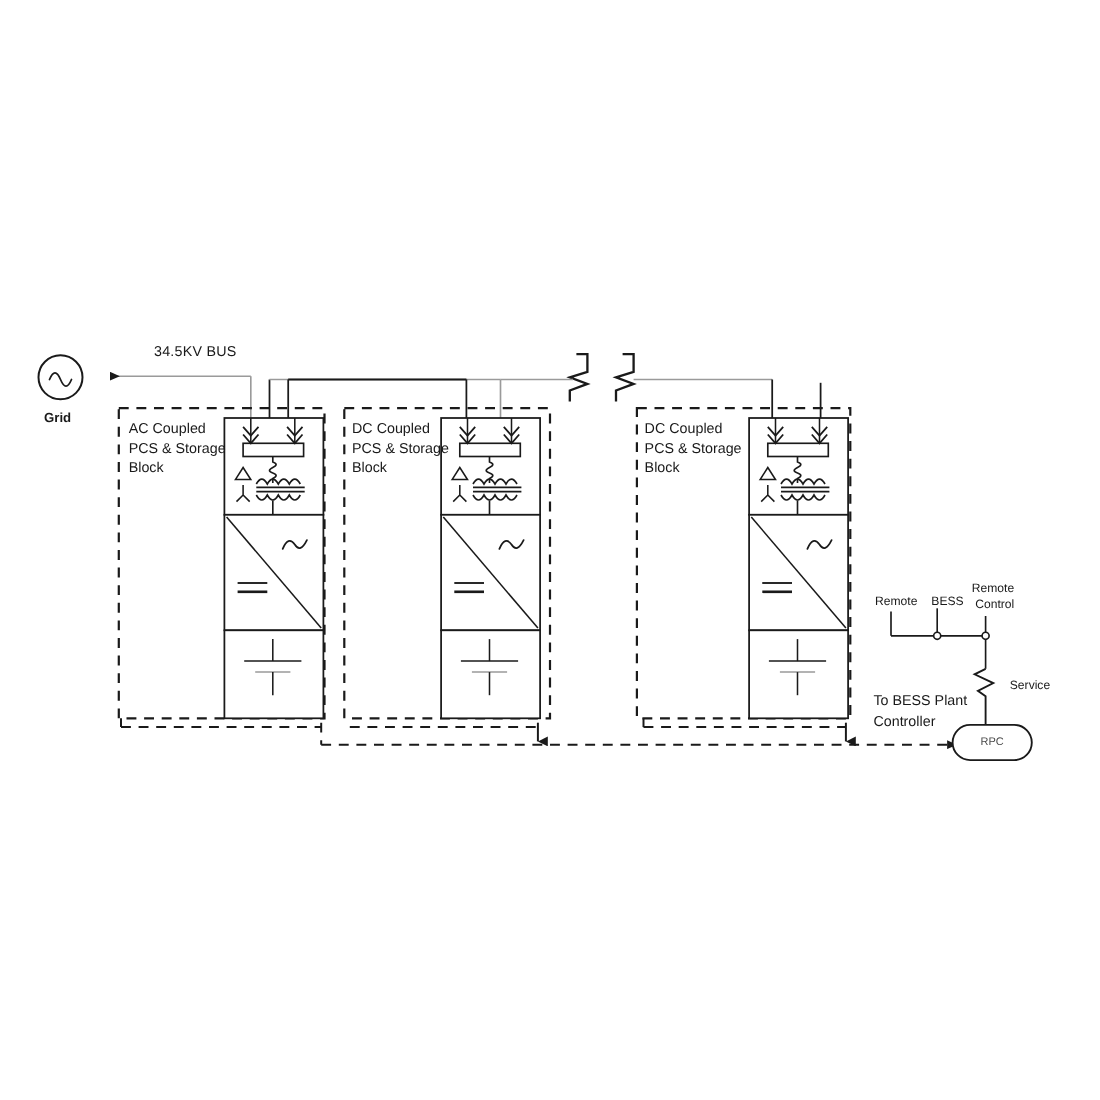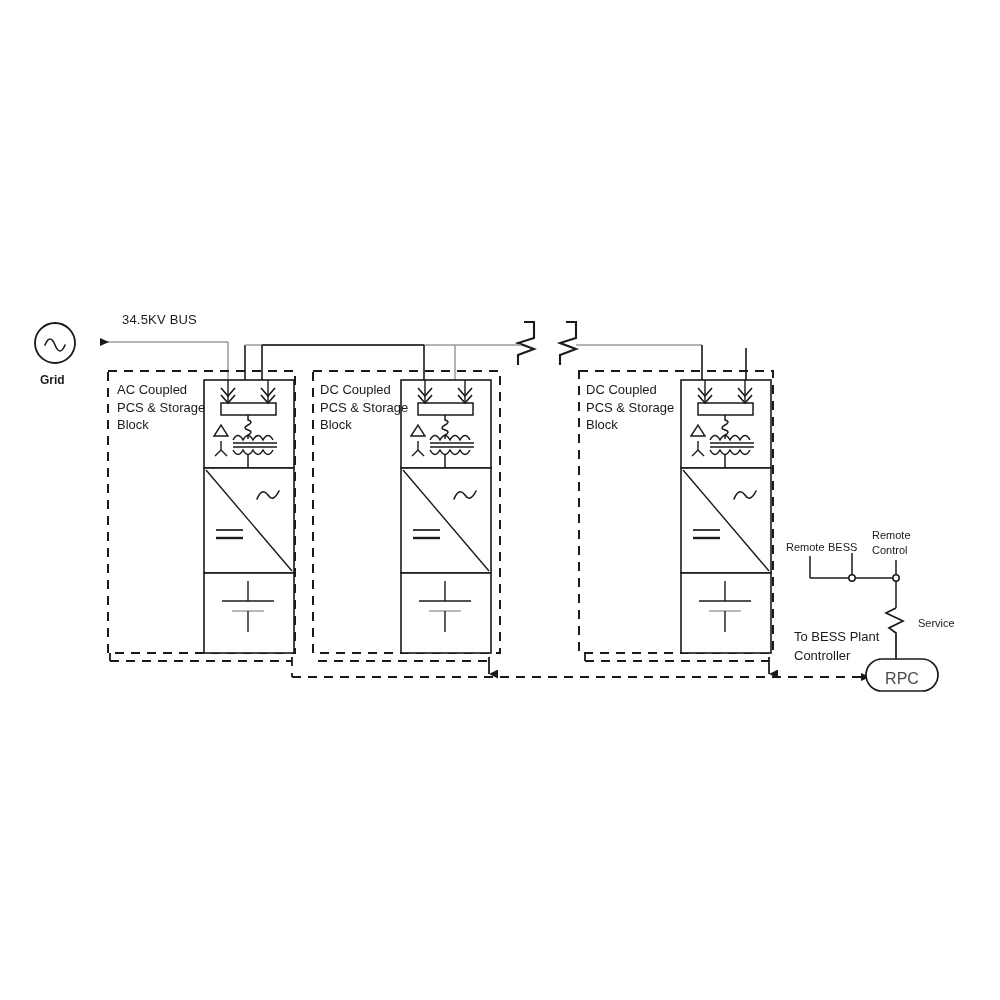--- a/index.html
+++ b/index.html
@@ -3,23 +3,23 @@
 <meta charset="utf-8">
 <style>
   html,body{margin:0;padding:0;background:#ffffff;}
   body{width:1000px;height:1000px;font-family:"Liberation Sans",sans-serif;}
   #stage{position:relative;width:1000px;height:1000px;overflow:hidden;background:#fff;}
   svg#diagram{position:absolute;left:0;top:0;width:1000px;height:1000px;}
   .lbl{position:absolute;color:#1a1a1a;font-family:"Liberation Sans",sans-serif;white-space:pre;line-height:1.35;}
   .lbl-bus{font-size:13px;letter-spacing:.2px;}
   .lbl-grid{font-size:12px;font-weight:bold;}
   .lbl-block{font-size:13px;}
-  .lbl-small{font-size:11px;text-align:left;}
+  .lbl-small{font-size:11px;text-align:right;}
   .lbl-bess{font-size:13px;line-height:1.45;}
-  .lbl-rpc{font-size:16px;color:#4a4a4a;}
+  .lbl-rpc{font-size:10px;color:#4a4a4a;}
   .lbl-internet{font-size:11px;}
 </style>
 </head>
 <body>
 
 <div id="stage">
 
   <svg id="diagram" viewBox="0 0 1000 1000">
     <defs>
       <marker id="arrL" markerWidth="10" markerHeight="8" refX="9" refY="4" orient="auto" markerUnits="userSpaceOnUse">
@@ -194,21 +194,21 @@
       <line x1="896" y1="560" x2="896" y2="578" stroke="#1a1a1a" stroke-width="1.5"></line>
       <circle cx="896" cy="578" r="3.2" fill="#fff" stroke="#1a1a1a" stroke-width="1.5"></circle>
 
       <line x1="896" y1="581" x2="896" y2="608" stroke="#1a1a1a" stroke-width="1.5"></line>
       <path d="M896,608 L886,613 L903,621 L889,628 L896,633 L896,660" fill="none" stroke="#1a1a1a" stroke-width="1.7" stroke-linejoin="miter"></path>
 
       <rect x="866" y="659" width="72" height="32" rx="16" ry="16" fill="#fff" stroke="#1a1a1a" stroke-width="1.7"></rect>
     </g>
   </svg>
 
-  <div class="lbl lbl-bus" style="left:122px;top:311px;text-align:right;">34.5KV BUS</div>
+  <div class="lbl lbl-bus" style="left:140px;top:311px;text-align:right;">34.5KV BUS</div>
 
   <div class="lbl lbl-grid" style="left:40px;top:372px;">Grid</div>
 
   <div class="lbl lbl-block" style="left:117px;top:381px;">AC Coupled
 PCS &amp; Storage
 Block</div>
 
   <div class="lbl lbl-block" style="left:320px;top:381px;">DC Coupled
 PCS &amp; Storage
 Block</div>

